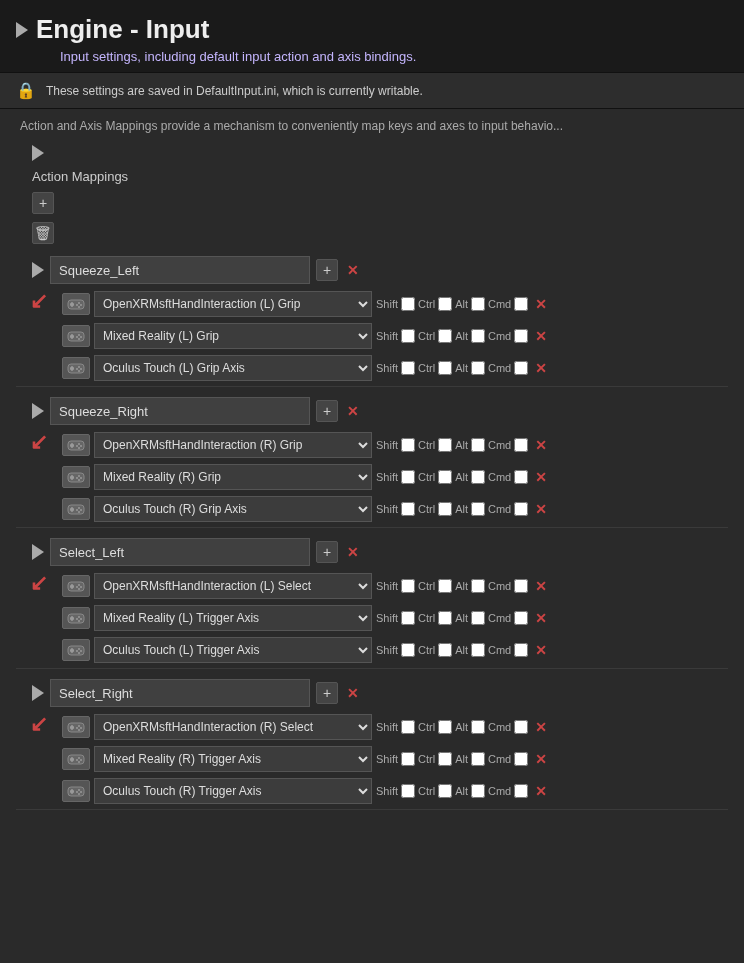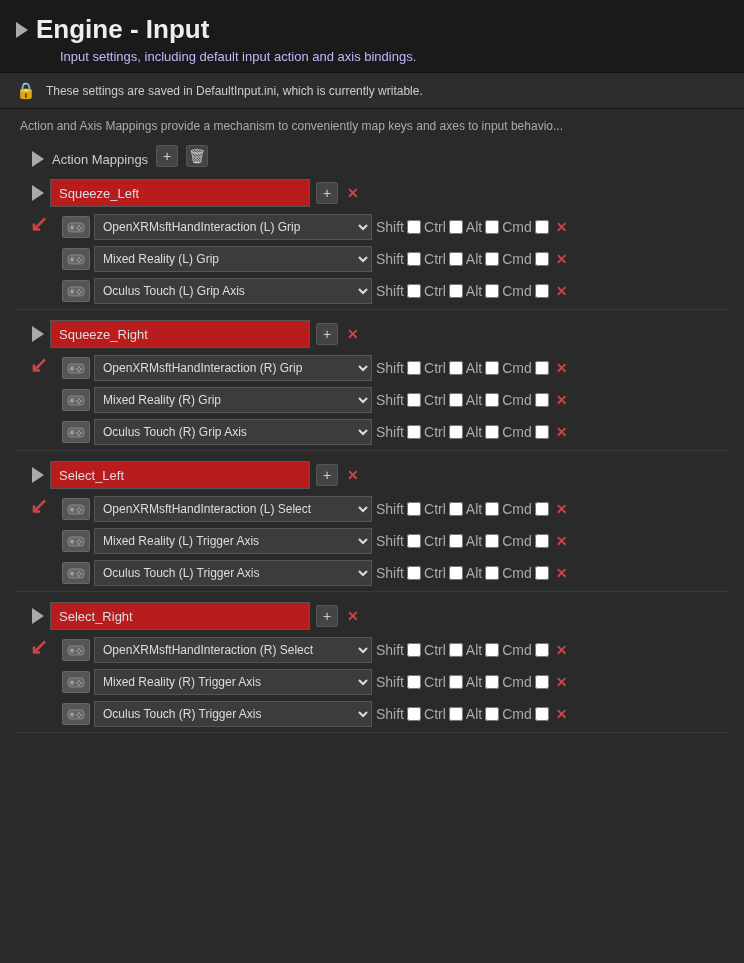--- a/index.html
+++ b/index.html
@@ -65,24 +65,25 @@
       margin-bottom: 8px;
     }
     .section-desc {
       color: #aaa;
       font-size: 12px;
       margin-bottom: 12px;
       padding-left: 4px;
     }
     .mappings-header {
       display: flex;
-      align-items: flex-end;
+      align-items: flex-start;
       gap: 8px;
       margin-bottom: 8px;
       padding-left: 16px;
+      flex-direction: column;
     }
     .mappings-label {
       color: #ccc;
       font-size: 13px;
     }
     .icon-btn {
       background: #444;
       border: 1px solid #555;
       color: #ccc;
       width: 22px;
@@ -98,21 +99,21 @@
     .mapping-group {
       margin-bottom: 6px;
     }
     .group-header {
       display: flex;
       align-items: center;
       gap: 6px;
       padding: 4px 4px 4px 16px;
     }
     .group-name-input {
-      background: #b91c1c;
+      background: #404040;
       border: 1px solid #555;
       color: #ddd;
       padding: 3px 8px;
       font-size: 13px;
       width: 260px;
       height: 28px;
     }
 
     .binding-row {
       display: flex;
@@ -146,21 +147,21 @@
     }
 
     .modifiers {
       display: flex;
       align-items: center;
       gap: 3px;
       flex-shrink: 0;
     }
     .mod-label {
       color: #aaa;
-      font-size: 14px;
+      font-size: 11px;
     }
     .mod-checkbox {
       width: 14px;
       height: 14px;
       accent-color: #666;
     }
     .x-btn {
       background: none;
       border: none;
       color: #c44;

